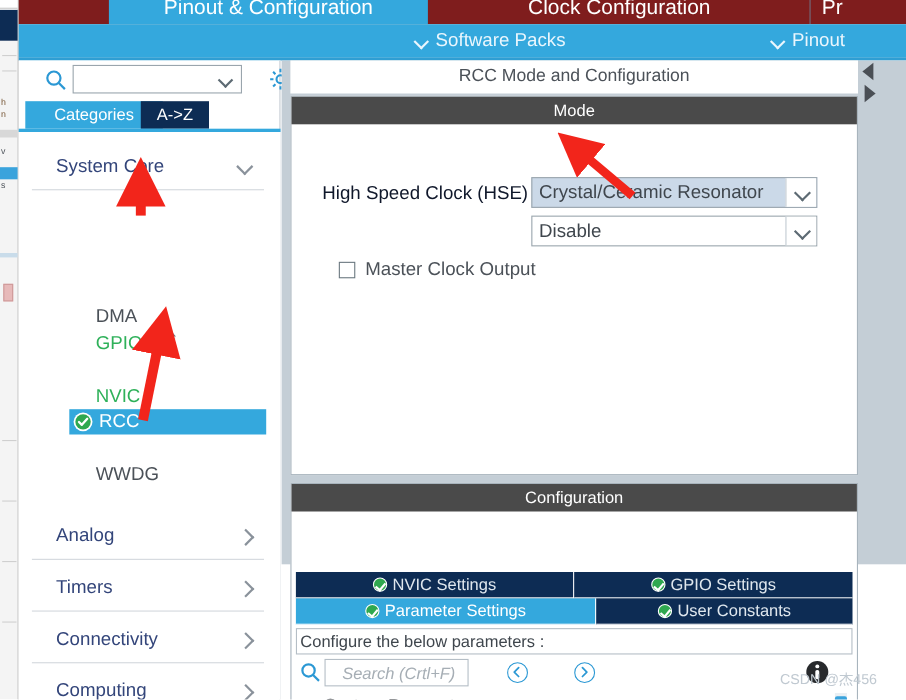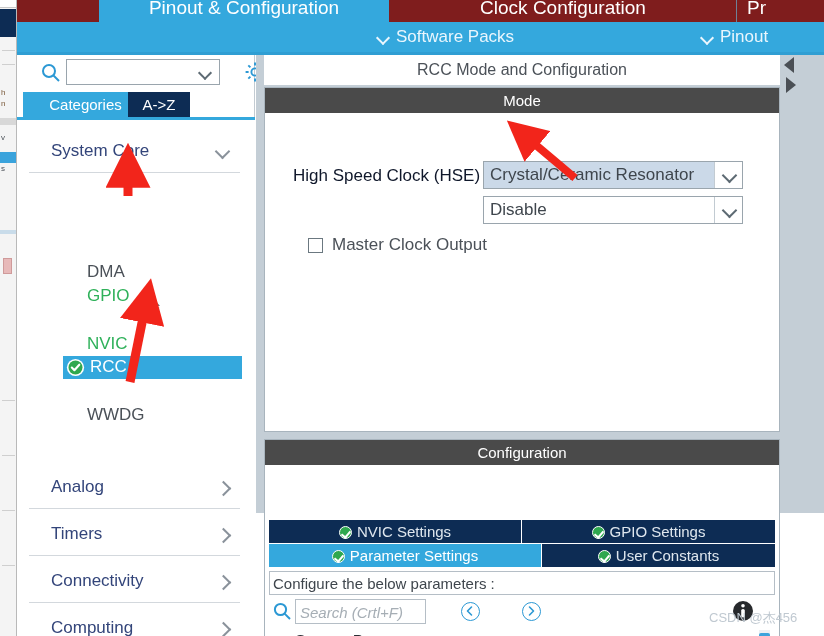--- a/index.html
+++ b/index.html
@@ -122,21 +122,21 @@
     transform: rotate(45deg);
   }
   .grp-chev-right::before{
     content:""; position:absolute; left:2px; top:2px; width:9px; height:9px;
     border-right:2px solid #8a929b; border-bottom:2px solid #8a929b;
     transform: rotate(-45deg);
   }
   .grp-sep { position:absolute; left:12px; width:211px; height:1px; background:#d3d8dd; }
 
   .leaf-row {
-    position:absolute; left:26px; width:198px; height:23px;
+    position:absolute; left:26px; width:198px; height:23px;margin-top:16px;
   }
   .leaf-row.selected { background:#34a8dd; left:46px; width:179px; }
   .leaf-label {
     position:absolute; left:44px; top:1px;
     font-size:17px; white-space:nowrap;
   }
   .leaf-row.selected .leaf-label { left:27px; color:#ffffff; }
   .leaf-icon { position:absolute; left:2px; top:2px; width:19px; height:19px; }
   .leaf-row.selected .leaf-icon { left:3px; }
 
@@ -215,21 +215,21 @@
     content:""; position:absolute; left:3px; top:2px; width:4px; height:7px;
     border-right:2px solid #ffffff; border-bottom:2px solid #ffffff;
     transform: rotate(40deg);
   }
 
   .param-hint {
     position:absolute; left:4px; top:131px; width:506px; height:24px;
     border:1px solid #b5bec6; background:#ffffff;
     font-size:15px; color:#3f464d; line-height:24px; padding-left:3px;
   }
-  .param-searchrow { position:absolute; left:4px; top:157px; width:506px; height:30px; }
+  .param-searchrow { position:absolute; left:4px; top:157px; width:506px; height:30px;text-align:center; }
   .psearch-input {
     position:absolute; left:26px; top:2px; width:131px; height:25px;
     border:1px solid #b5bec6; background:#ffffff;
     font-size:15px; font-style:italic; color:#a6aeb5; line-height:25px; padding-left:4px;
     font-family:"Liberation Sans", sans-serif;
   }
   .circ-btn {
     position:absolute; top:5px; width:19px; height:19px;
     border:1.5px solid #2b98d4; border-radius:50%;
   }

